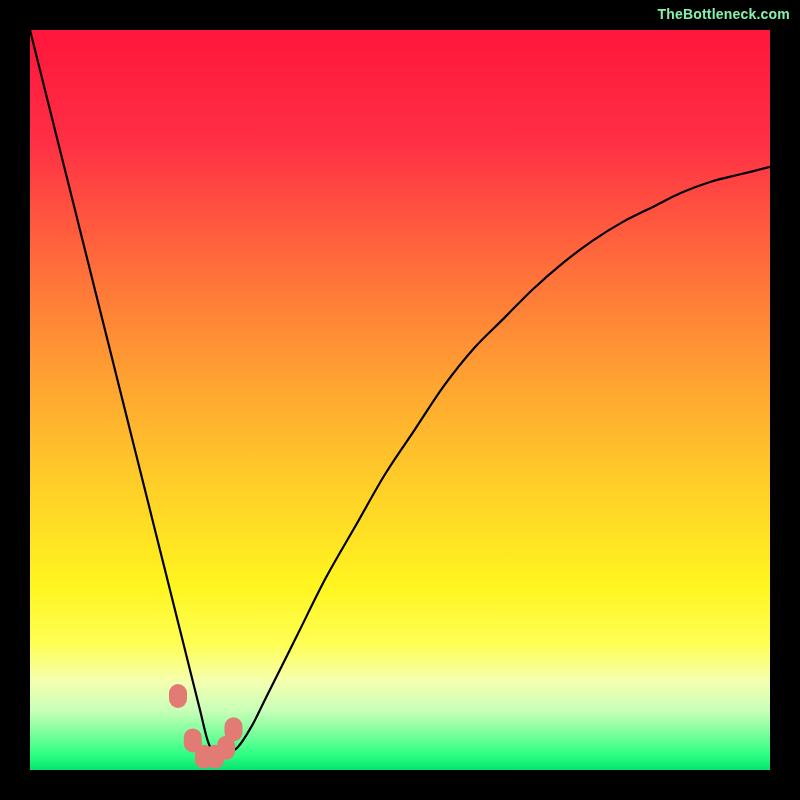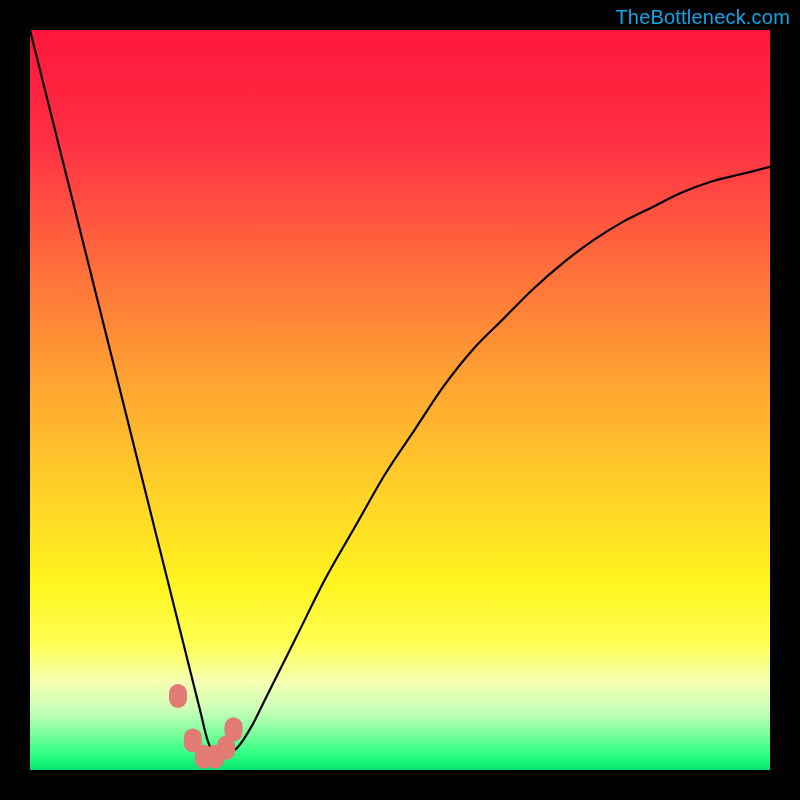--- a/index.html
+++ b/index.html
@@ -38,23 +38,23 @@
     position: absolute;
     left: 0;
     top: 0;
     width: 100%;
     height: 100%;
   }
   .watermark {
     position: absolute;
     top: 6px;
     right: 10px;
-    color: #0ea5e9;
-    font-size: 20px;
-    font-weight: 400;
+    color: #86efac;
+    font-size: 14px;
+    font-weight: 700;
     letter-spacing: 0.2px;
   }
 </style>
 </head>
 <body>
 
 <div class="frame">
 
   <div class="watermark">TheBottleneck.com</div>
 

